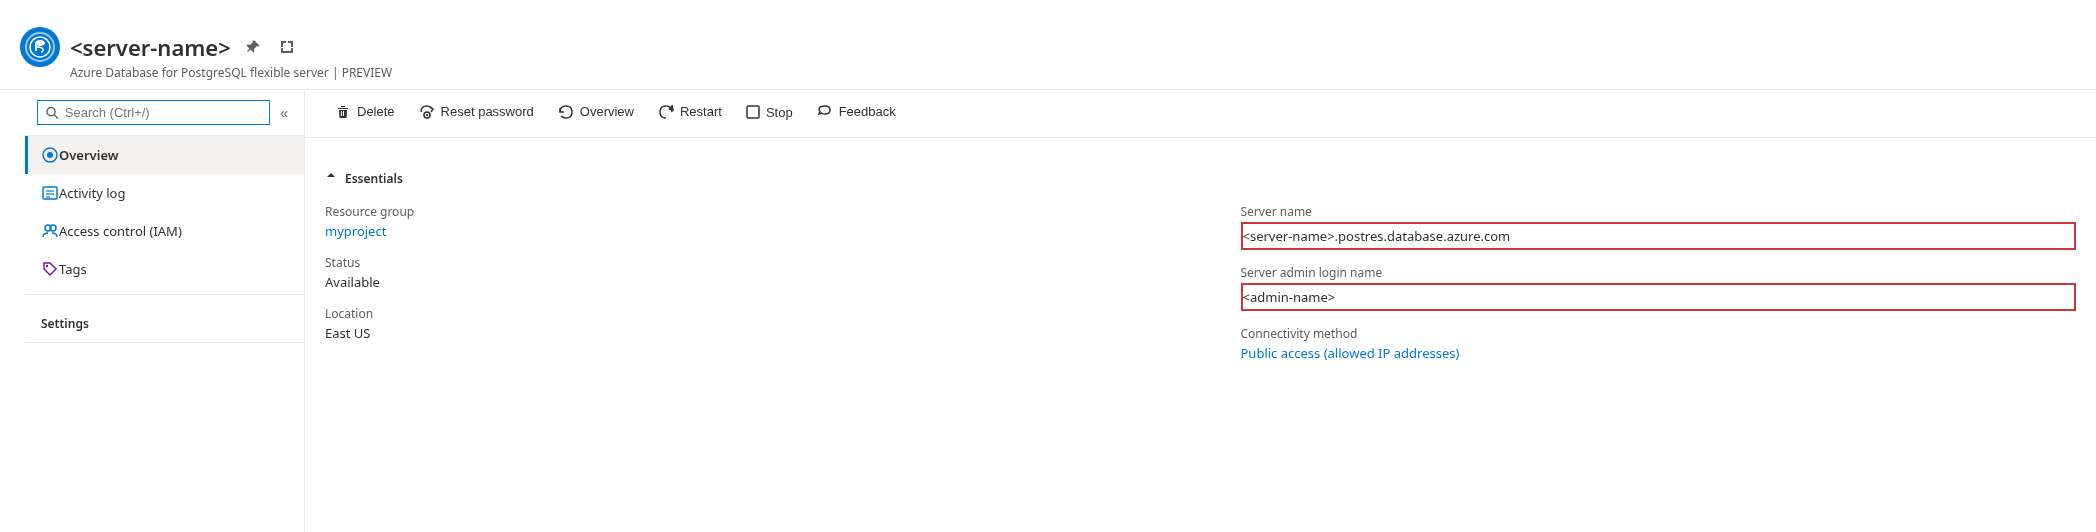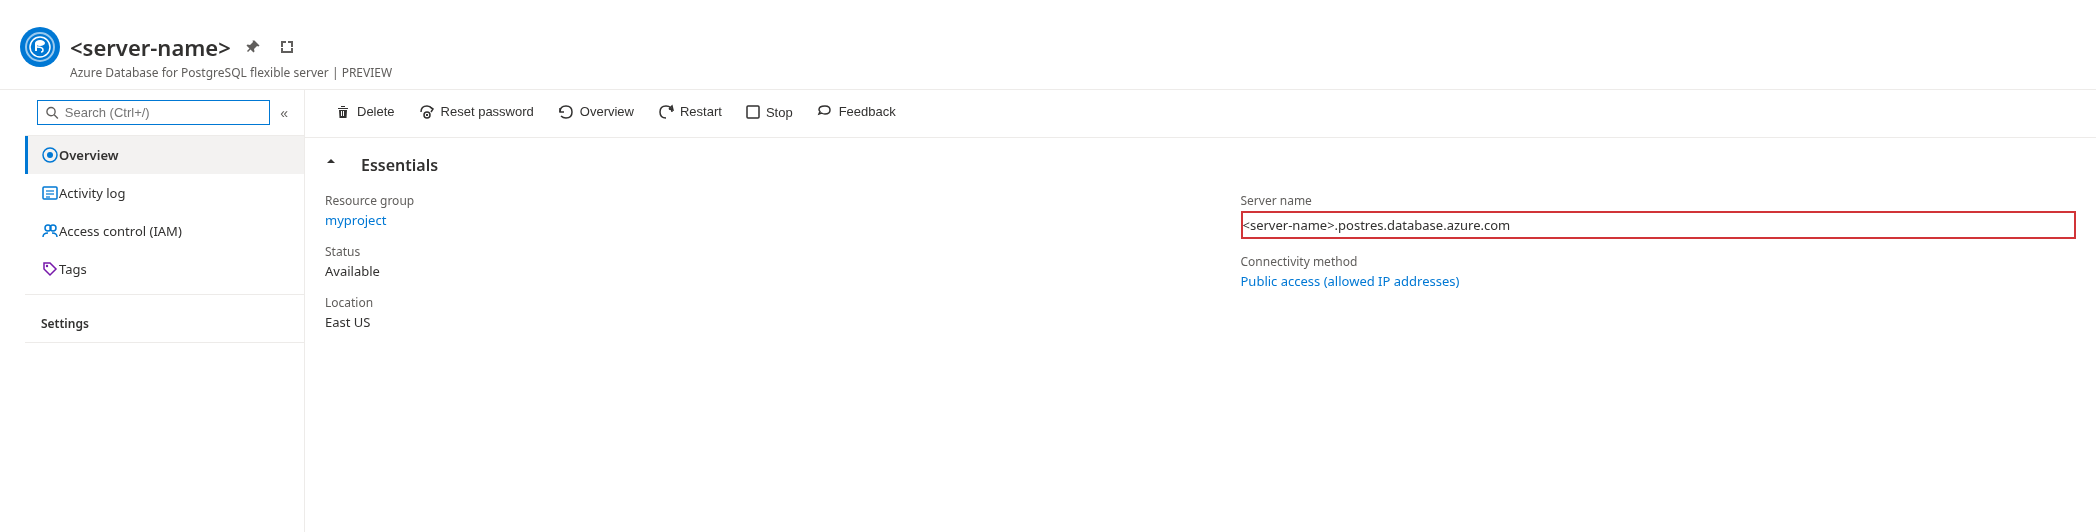--- a/index.html
+++ b/index.html
@@ -183,24 +183,25 @@
       color: #323130;
     }
 
     
     .essentials-section {
       padding: 16px 20px;
     }
     .essentials-header {
       display: flex;
       align-items: center;
-      gap: 24px;
+      gap: 8px;
       font-weight: 600;
-      font-size: 16px;
+      font-size: 12px;
       margin-bottom: 16px;
+      margin-top: 16px;
     }
     .essentials-grid {
       display: grid;
       grid-template-columns: 1fr 1fr;
       gap: 0;
     }
     .essentials-left {
       display: flex;
       flex-direction: column;
       gap: 14px;
@@ -449,20 +450,24 @@
           </div>
         </div>
 
         <div class="essentials-right">
 
           <div class="field-group">
             <span class="field-label">Server name</span>
             <span class="field-value highlighted">&lt;server-name&gt;.postres.database.azure.com</span>
           </div>
 
+          <div class="field-group">
+            <span class="field-label">Server admin login name</span>
+            <span class="field-value highlighted">&lt;admin-name&gt;</span>
+          </div>
 
           <div class="field-group">
             <span class="field-label">Connectivity method</span>
             <a class="field-value link">Public access (allowed IP addresses)</a>
           </div>
         </div>
       </div>
     </div>
   </div>
 </div>

